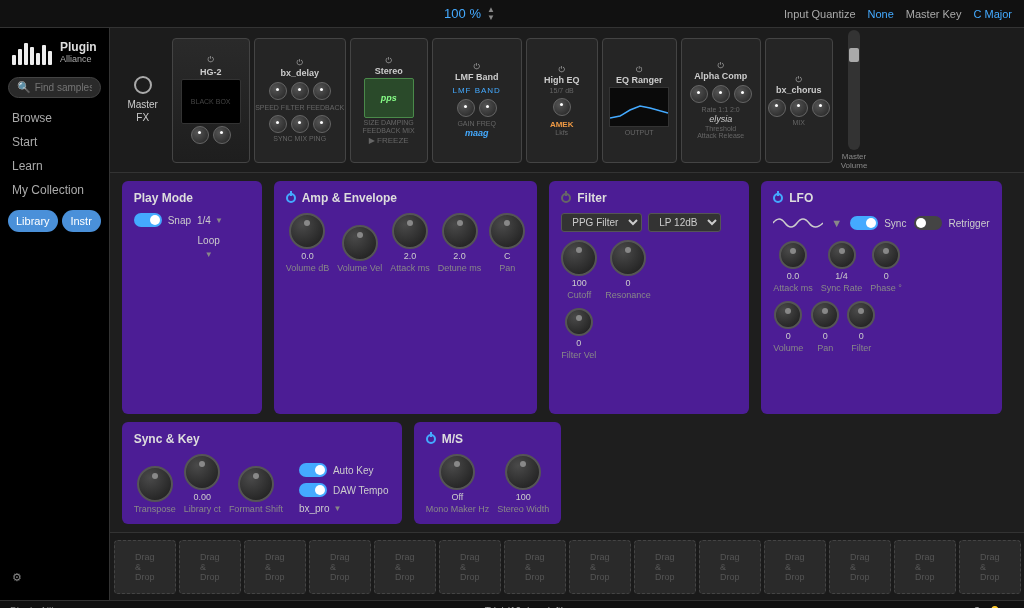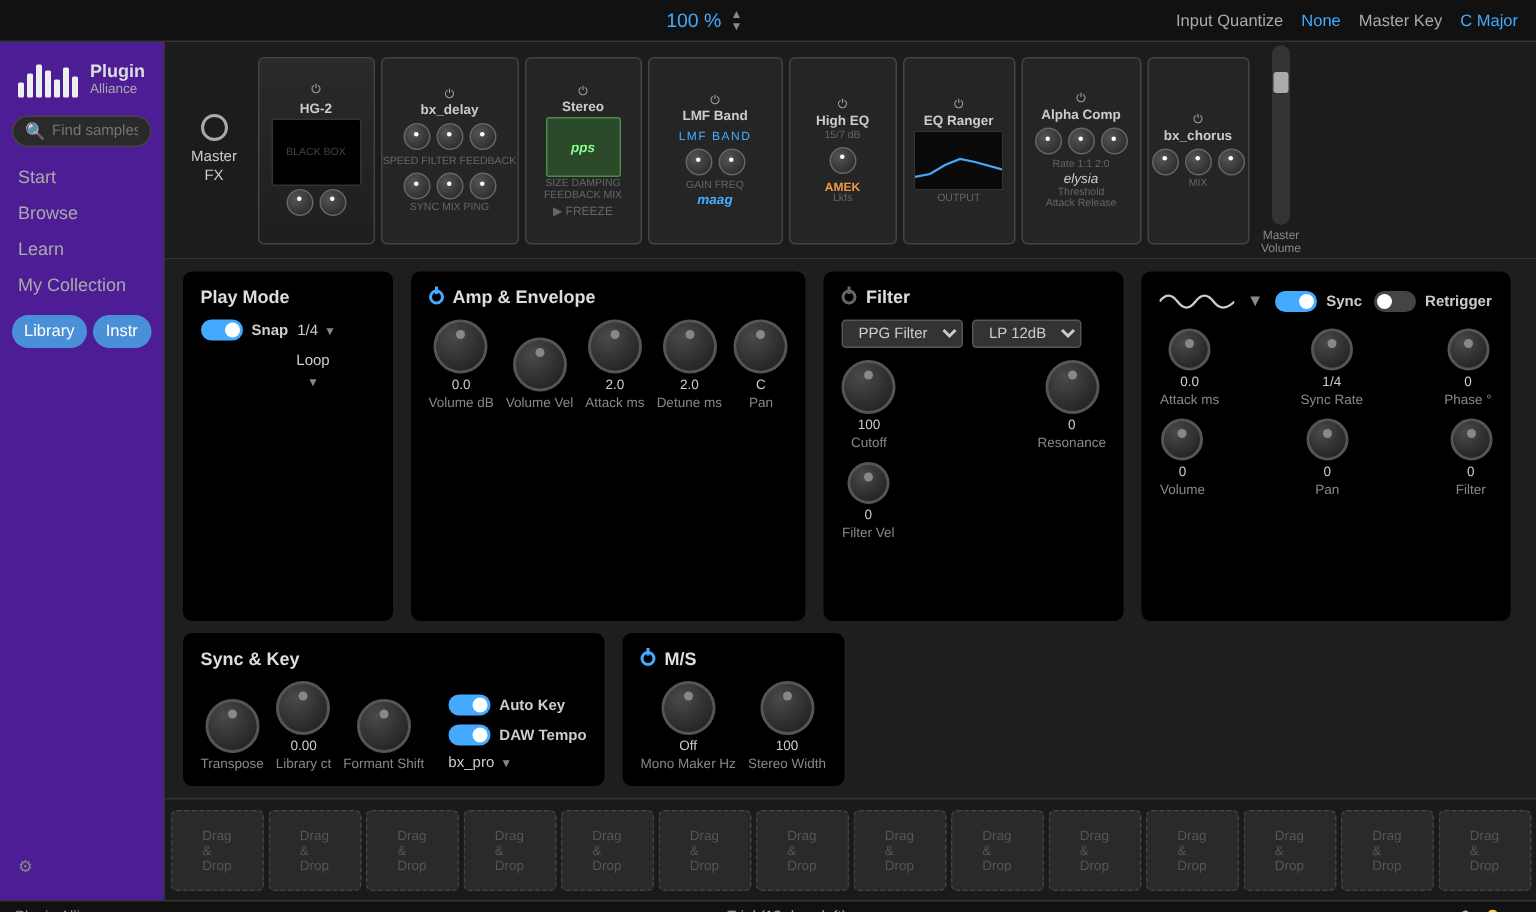--- a/index.html
+++ b/index.html
@@ -41,21 +41,21 @@
 
     
     .main-layout {
       display: flex;
       height: 572px;
     }
 
     
     .sidebar {
       width: 143px;
-      background: #4c1d95;
+      background: #000000;
       border-right: 1px solid #333;
       display: flex;
       flex-direction: column;
       padding-bottom: 8px;
     }
     .logo-area {
       padding: 12px 12px 8px;
       display: flex;
       align-items: center;
       gap: 8px;
@@ -276,21 +276,21 @@
     }
 
     .synth-panels {
       display: flex;
       flex: 1;
       padding: 8px 12px;
       gap: 12px;
     }
 
     .panel {
-      background: #000000;
+      background: #4c1d95;
       border-radius: 6px;
       padding: 10px 12px;
       display: flex;
       flex-direction: column;
       gap: 8px;
     }
 
     .panel-title {
       font-size: 12px;
       font-weight: bold;
@@ -385,38 +385,37 @@
     .toggle-thumb {
       position: absolute;
       left: 2px;
       top: 2px;
       width: 10px;
       height: 10px;
       background: #fff;
       border-radius: 50%;
     }
     .toggle.on .toggle-thumb { left: 16px; }
-    .toggle-label { font-size: 10px; color: #ccc; font-weight: bold; }
+    .toggle-label { font-size: 10px; color: #ccc; }
 
     .dropdown-row {
       display: flex;
       align-items: center;
       gap: 4px;
       font-size: 10px;
       color: #ccc;
       cursor: pointer;
     }
     .dropdown-arrow { color: #888; font-size: 8px; }
 
     
     .knobs-row {
       display: flex;
       gap: 8px;
       align-items: flex-end;
-      justify-content: space-between;
     }
 
     
     .sync-key-panel { min-width: 200px; }
 
     
     .filter-panel { min-width: 200px; }
     .filter-header {
       display: flex;
       align-items: center;
@@ -553,22 +552,22 @@
         <div class="top">Plugin</div>
         <div class="sub">Alliance</div>
       </div>
     </div>
 
     <div class="search-box">
       <span class="search-icon-svg">🔍</span>
       <input type="text" placeholder="Find samples" style="">
     </div>
 
+    <div class="nav-item">Browse</div>
     <div class="nav-item">Start</div>
-    <div class="nav-item">Browse</div>
     <div class="nav-item">Learn</div>
     <div class="nav-item">My Collection</div>
 
     <div class="tab-buttons">
       <button class="tab-btn active">Library</button>
       <button class="tab-btn" style="background:#4a90d9;color:#fff;">Instr</button>
     </div>
 
     <div style="flex:1;"></div>
     <div class="settings-btn">
@@ -821,20 +820,24 @@
           <div class="knob-group" style="align-self:flex-start;">
             <div class="knob knob-small">
                 <div class="knob-inner"></div>
               </div>
             <div class="knob-value">0</div>
             <div class="knob-label">Filter Vel</div>
           </div>
         </div>
 
         <div class="panel lfo-panel">
+          <div class="panel-title">
+            <div class="panel-power"></div>
+            <span>LFO</span>
+          </div>
           <div class="lfo-controls">
             <svg class="lfo-wave" viewBox="0 0 50 20">
               <path d="M0 10 Q6 2 12 10 Q18 18 24 10 Q30 2 36 10 Q42 18 50 10" stroke="#ccc" stroke-width="1.5" fill="none"></path>
             </svg>
             <span style="color:#888;cursor:pointer;">▼</span>
             <div class="toggle-row">
               <div class="toggle on">
                 <div class="toggle-thumb"></div>
               </div>
               <span class="toggle-label">Sync</span>

